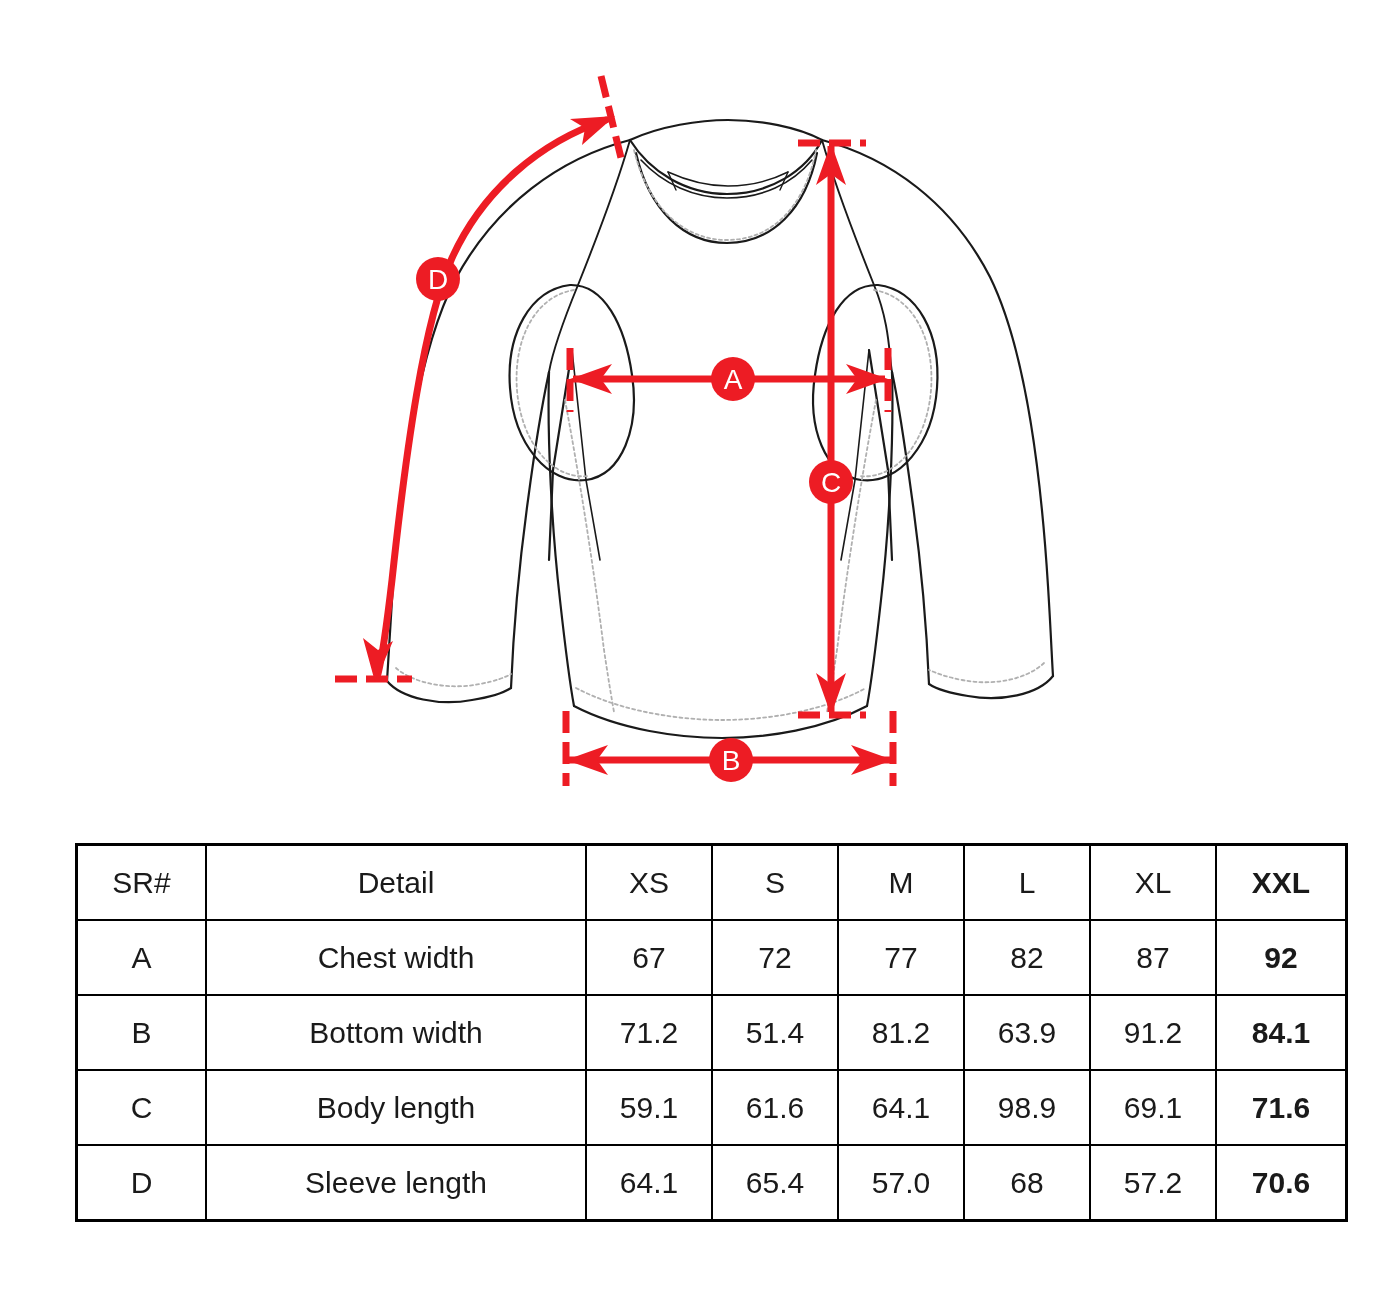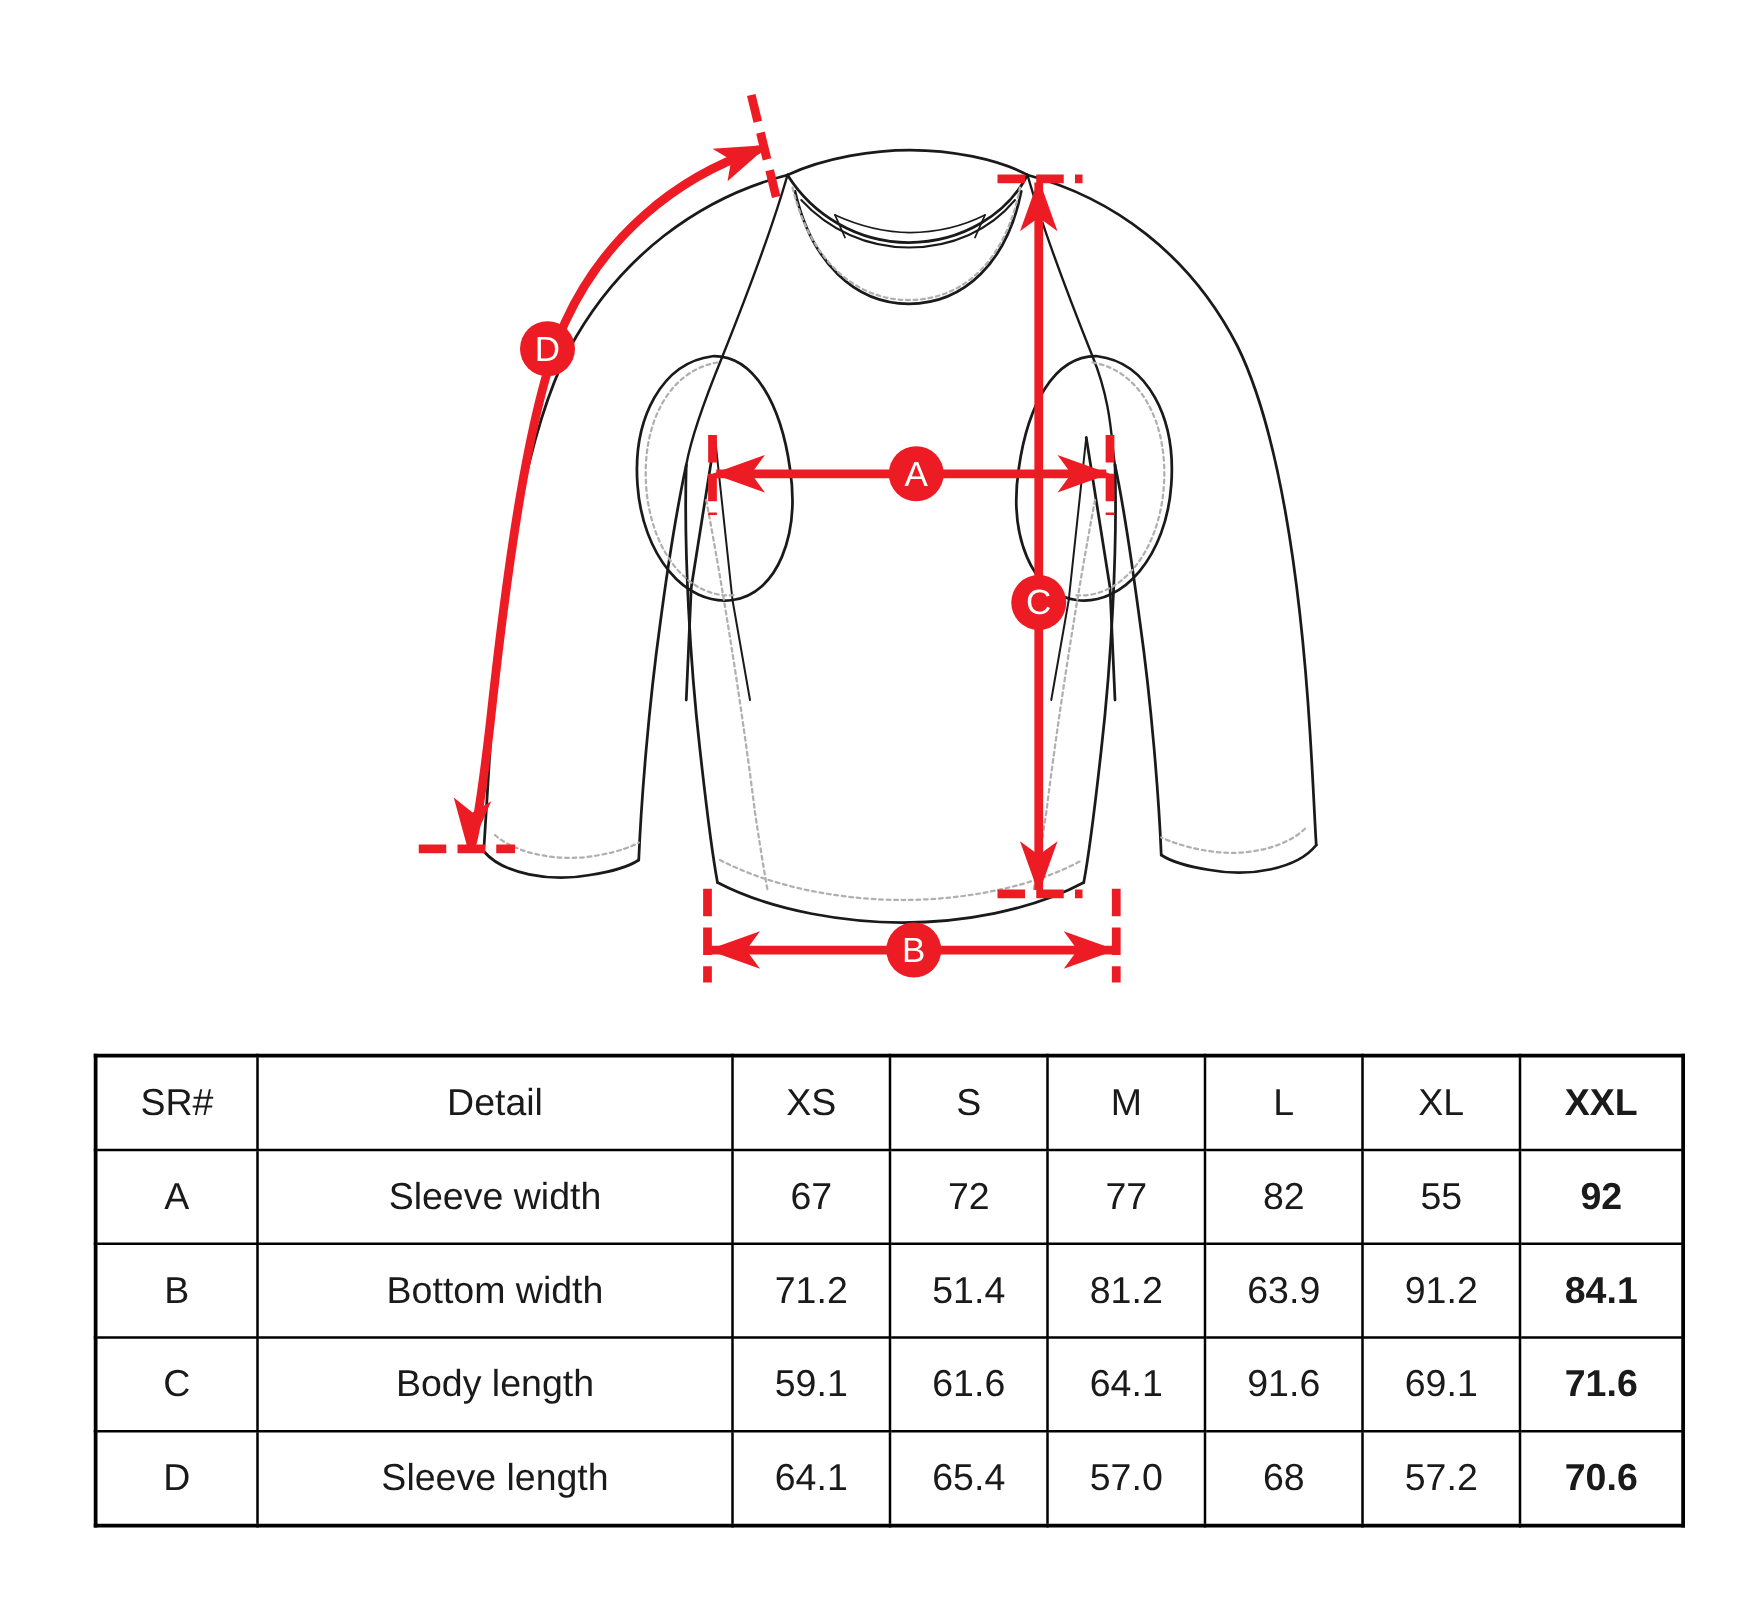--- a/index.html
+++ b/index.html
@@ -237,47 +237,47 @@
           <td class="col-size">XS</td>
           <td class="col-size">S</td>
           <td class="col-size">M</td>
           <td class="col-size">L</td>
           <td class="col-size">XL</td>
           <td class="col-size-last">XXL</td>
         </tr>
 
         <tr>
           <td class="col-sr">A</td>
-          <td class="col-det">Sleeve width</td>
+          <td class="col-det">Chest width</td>
           <td class="col-size">67</td>
           <td class="col-size">72</td>
           <td class="col-size">77</td>
           <td class="col-size">82</td>
-          <td class="col-size">55</td>
+          <td class="col-size">87</td>
           <td class="col-size-last">92</td>
         </tr>
 
         <tr>
           <td class="col-sr">B</td>
           <td class="col-det">Bottom width</td>
           <td class="col-size">71.2</td>
           <td class="col-size">51.4</td>
           <td class="col-size">81.2</td>
           <td class="col-size">63.9</td>
           <td class="col-size">91.2</td>
           <td class="col-size-last">84.1</td>
         </tr>
 
         <tr>
           <td class="col-sr">C</td>
           <td class="col-det">Body length</td>
           <td class="col-size">59.1</td>
           <td class="col-size">61.6</td>
           <td class="col-size">64.1</td>
-          <td class="col-size">91.6</td>
+          <td class="col-size">98.9</td>
           <td class="col-size">69.1</td>
           <td class="col-size-last">71.6</td>
         </tr>
 
         <tr>
           <td class="col-sr">D</td>
           <td class="col-det">Sleeve length</td>
           <td class="col-size">64.1</td>
           <td class="col-size">65.4</td>
           <td class="col-size">57.0</td>

